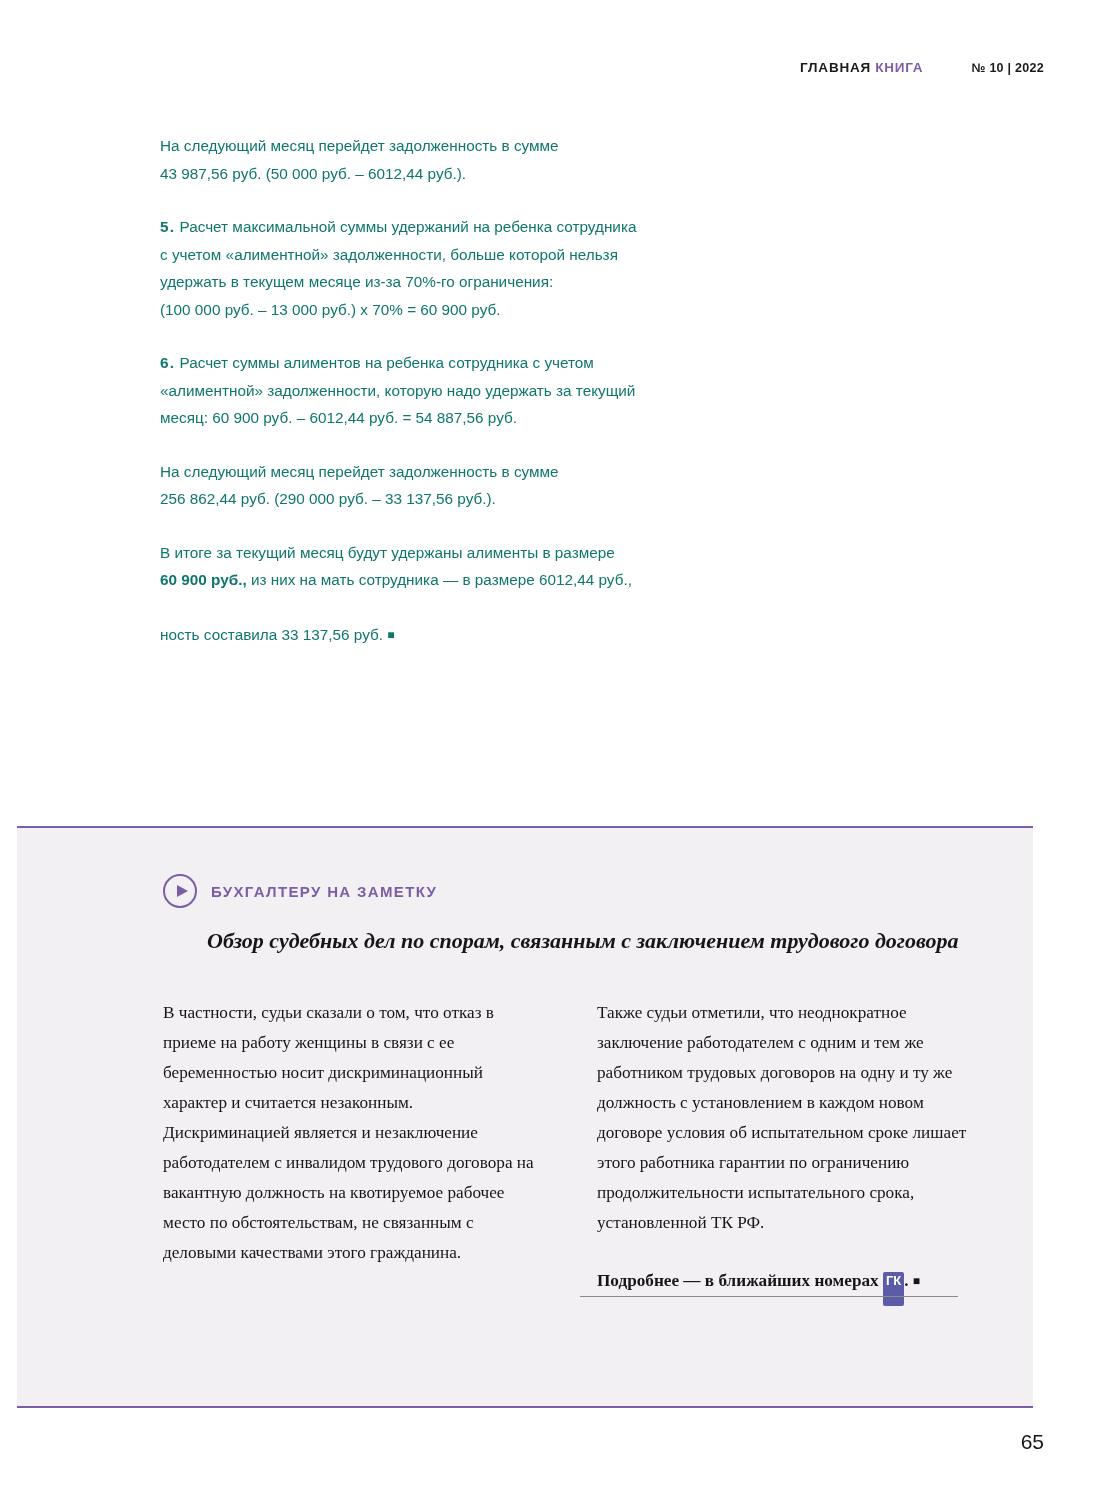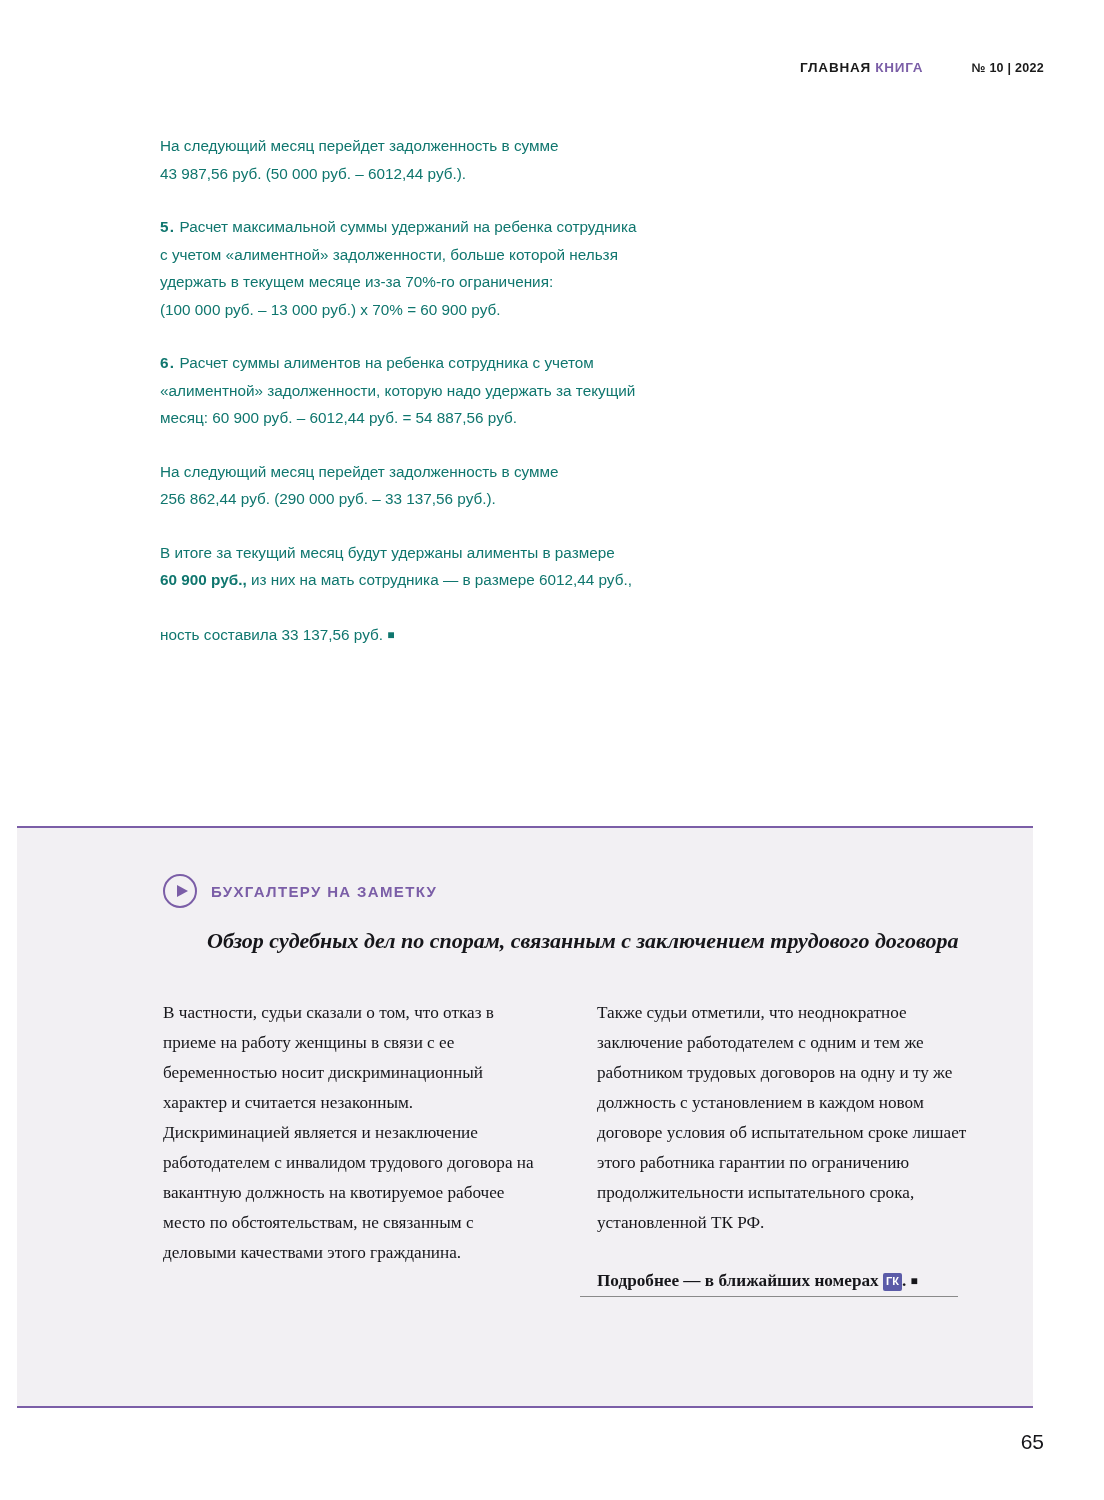--- a/index.html
+++ b/index.html
@@ -154,23 +154,23 @@
     font-size: 11px;
     vertical-align: super;
     line-height: 0;
   }
   .gk-badge {
     display: inline-block;
     background: #5b5ba8;
     color: #ffffff;
     font-family: "Liberation Sans", sans-serif;
     font-weight: bold;
-    font-size: 11px;
+    font-size: 13px;
     line-height: 15px;
-    padding: 1px 3px 2px 3px;
+    padding: 1px 3px 18px 3px;
     border-radius: 2px;
     vertical-align: 1px;
   }
   .bold-serif {
     font-weight: bold;
   }
 
   
   .footnote {
     position: absolute;

